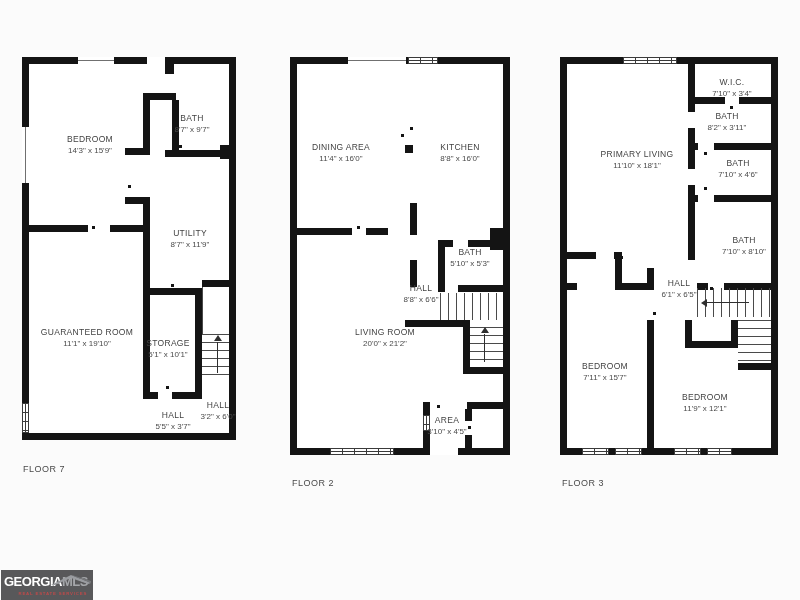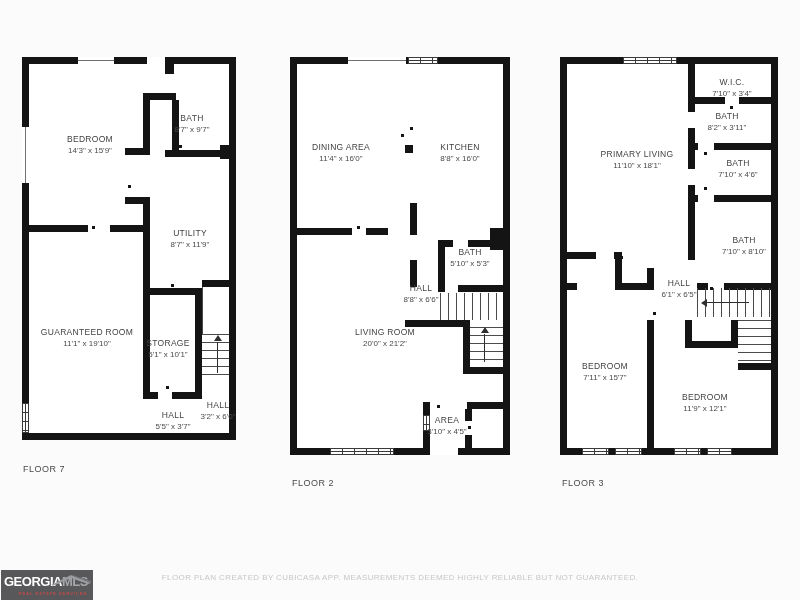--- a/index.html
+++ b/index.html
@@ -282,15 +282,14 @@
   <div class="logo">
     <div class="logo-brand"><span class="g">GEORGIA</span><span class="m">MLS</span></div>
     <div class="logo-roof">
       <svg width="40" height="10" viewBox="0 0 40 10">
         <polygon points="0,10 20,0 40,8 37,9 20,3 4,10" fill="#9a9ca0"></polygon>
         <polygon points="20,0 40,8 40,6 21,0" fill="#75777a"></polygon>
       </svg>
     </div>
     <div class="logo-tag">REAL ESTATE SERVICES</div>
   </div>
-  <div class="disclaimer">FLOOR PLAN CREATED BY CUBICASA APP. MEASUREMENTS DEEMED HIGHLY RELIABLE BUT NOT GUARANTEED.</div>
 
 </div>
 
 </body></html>

